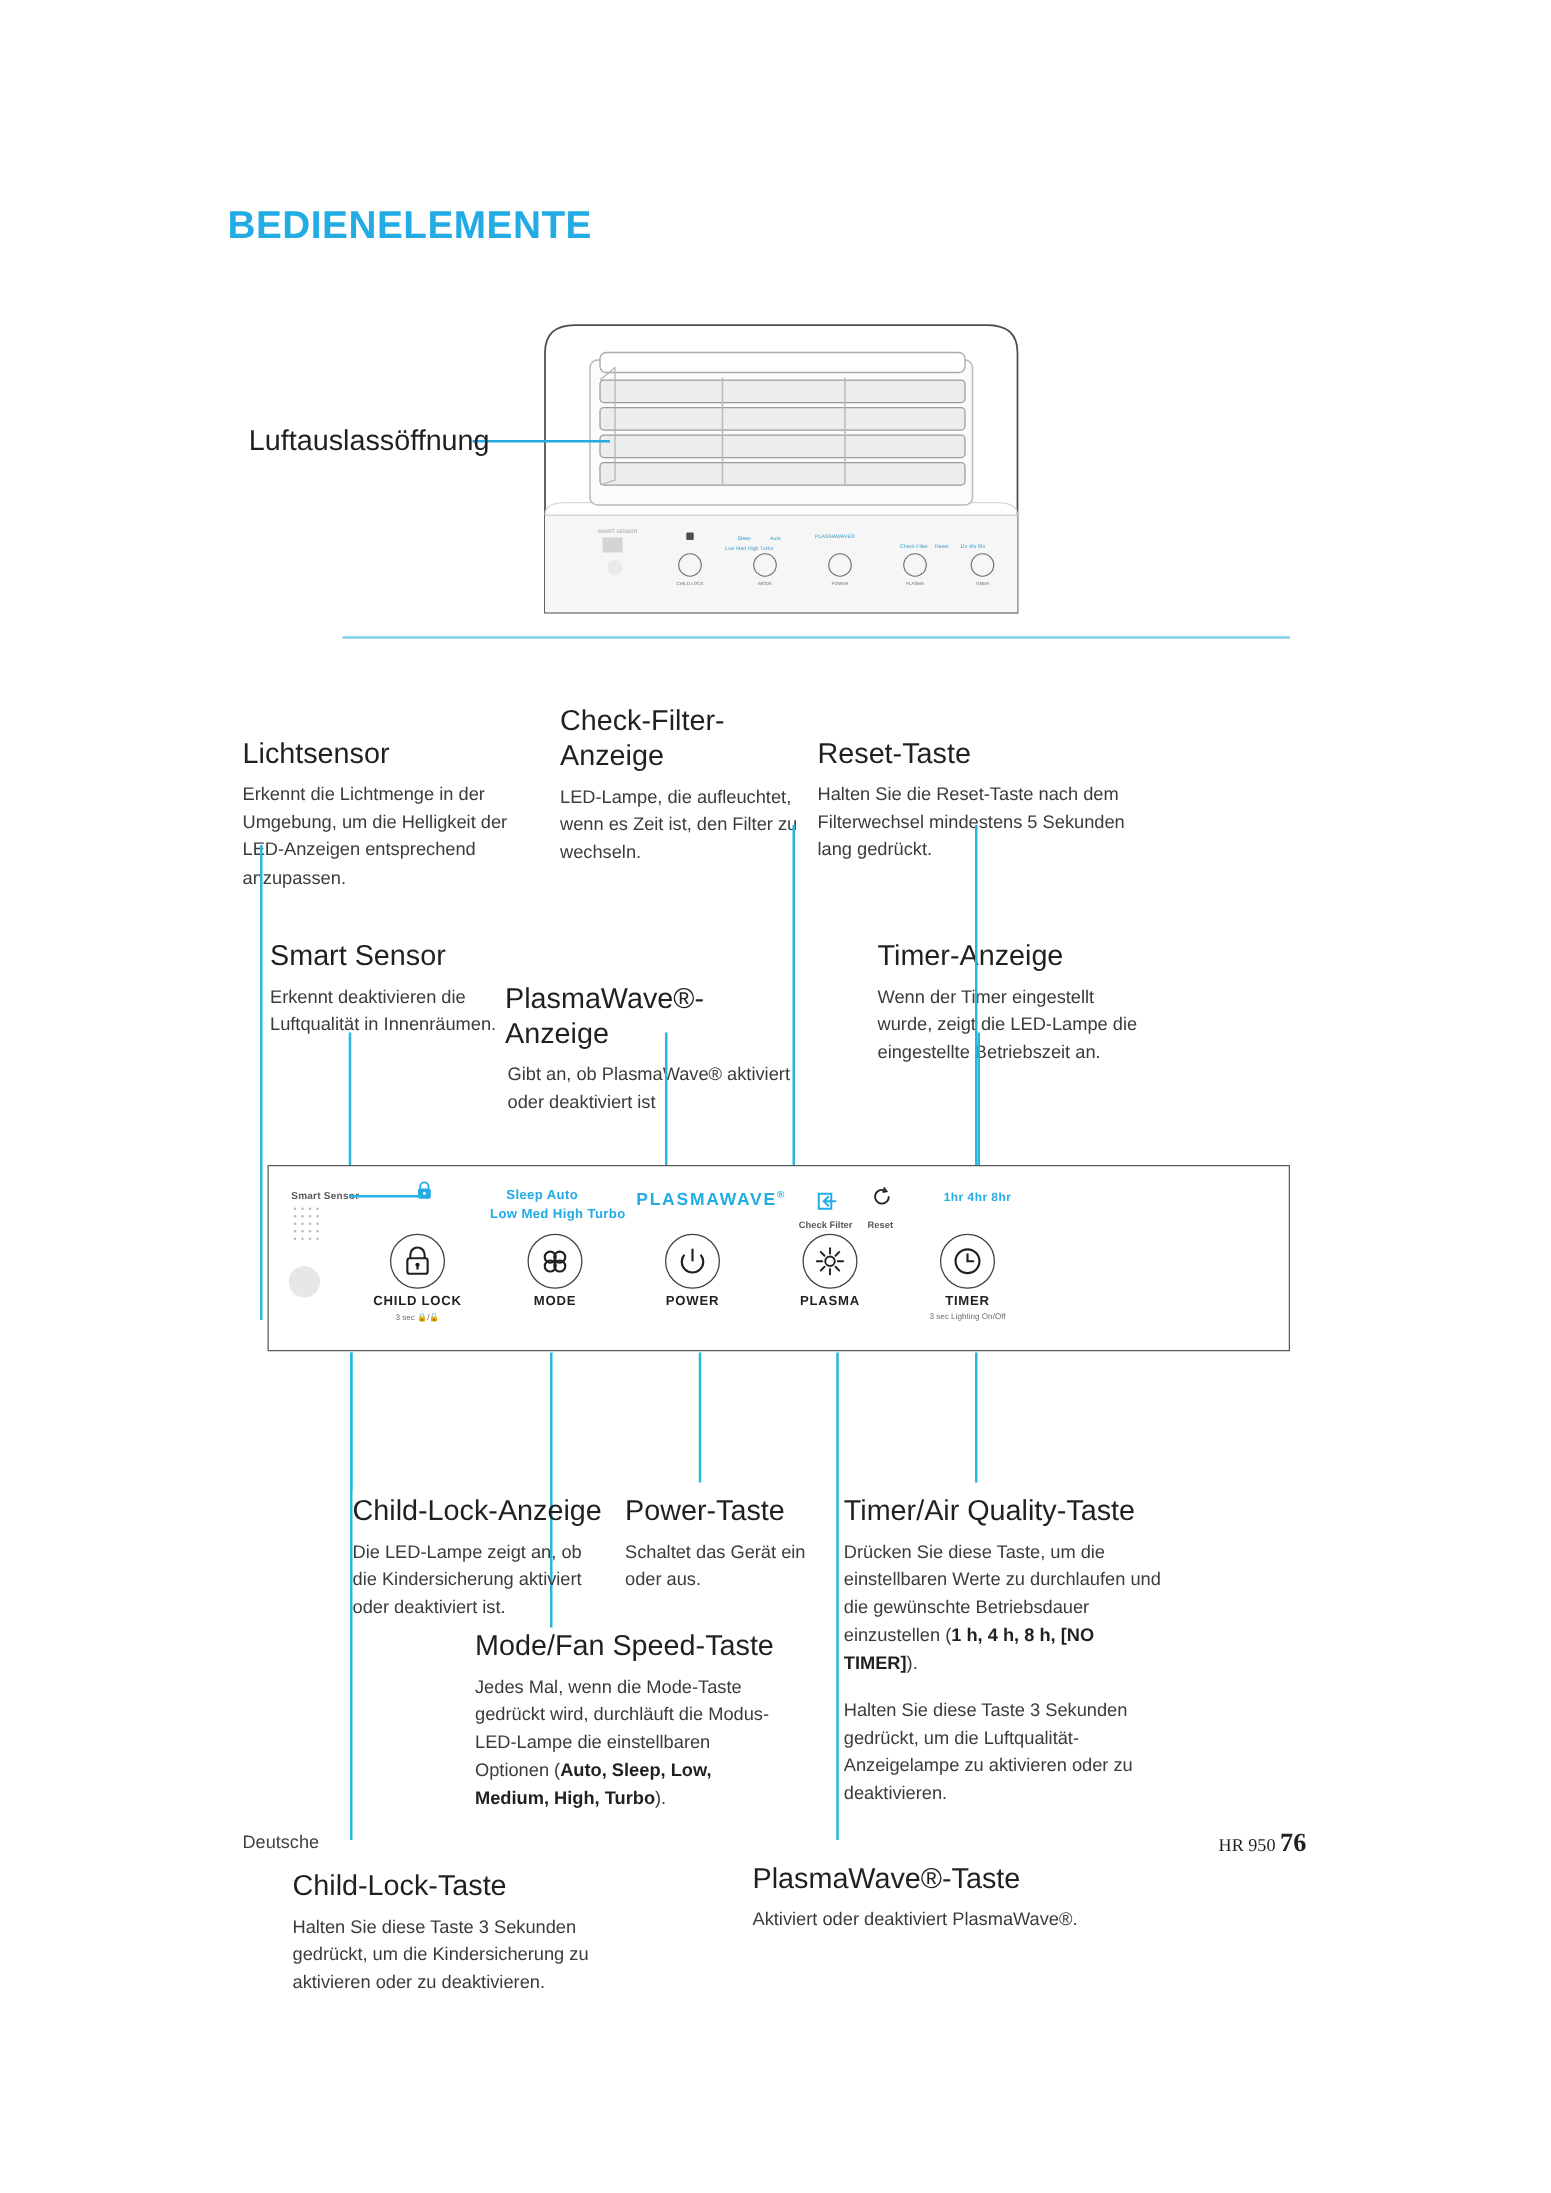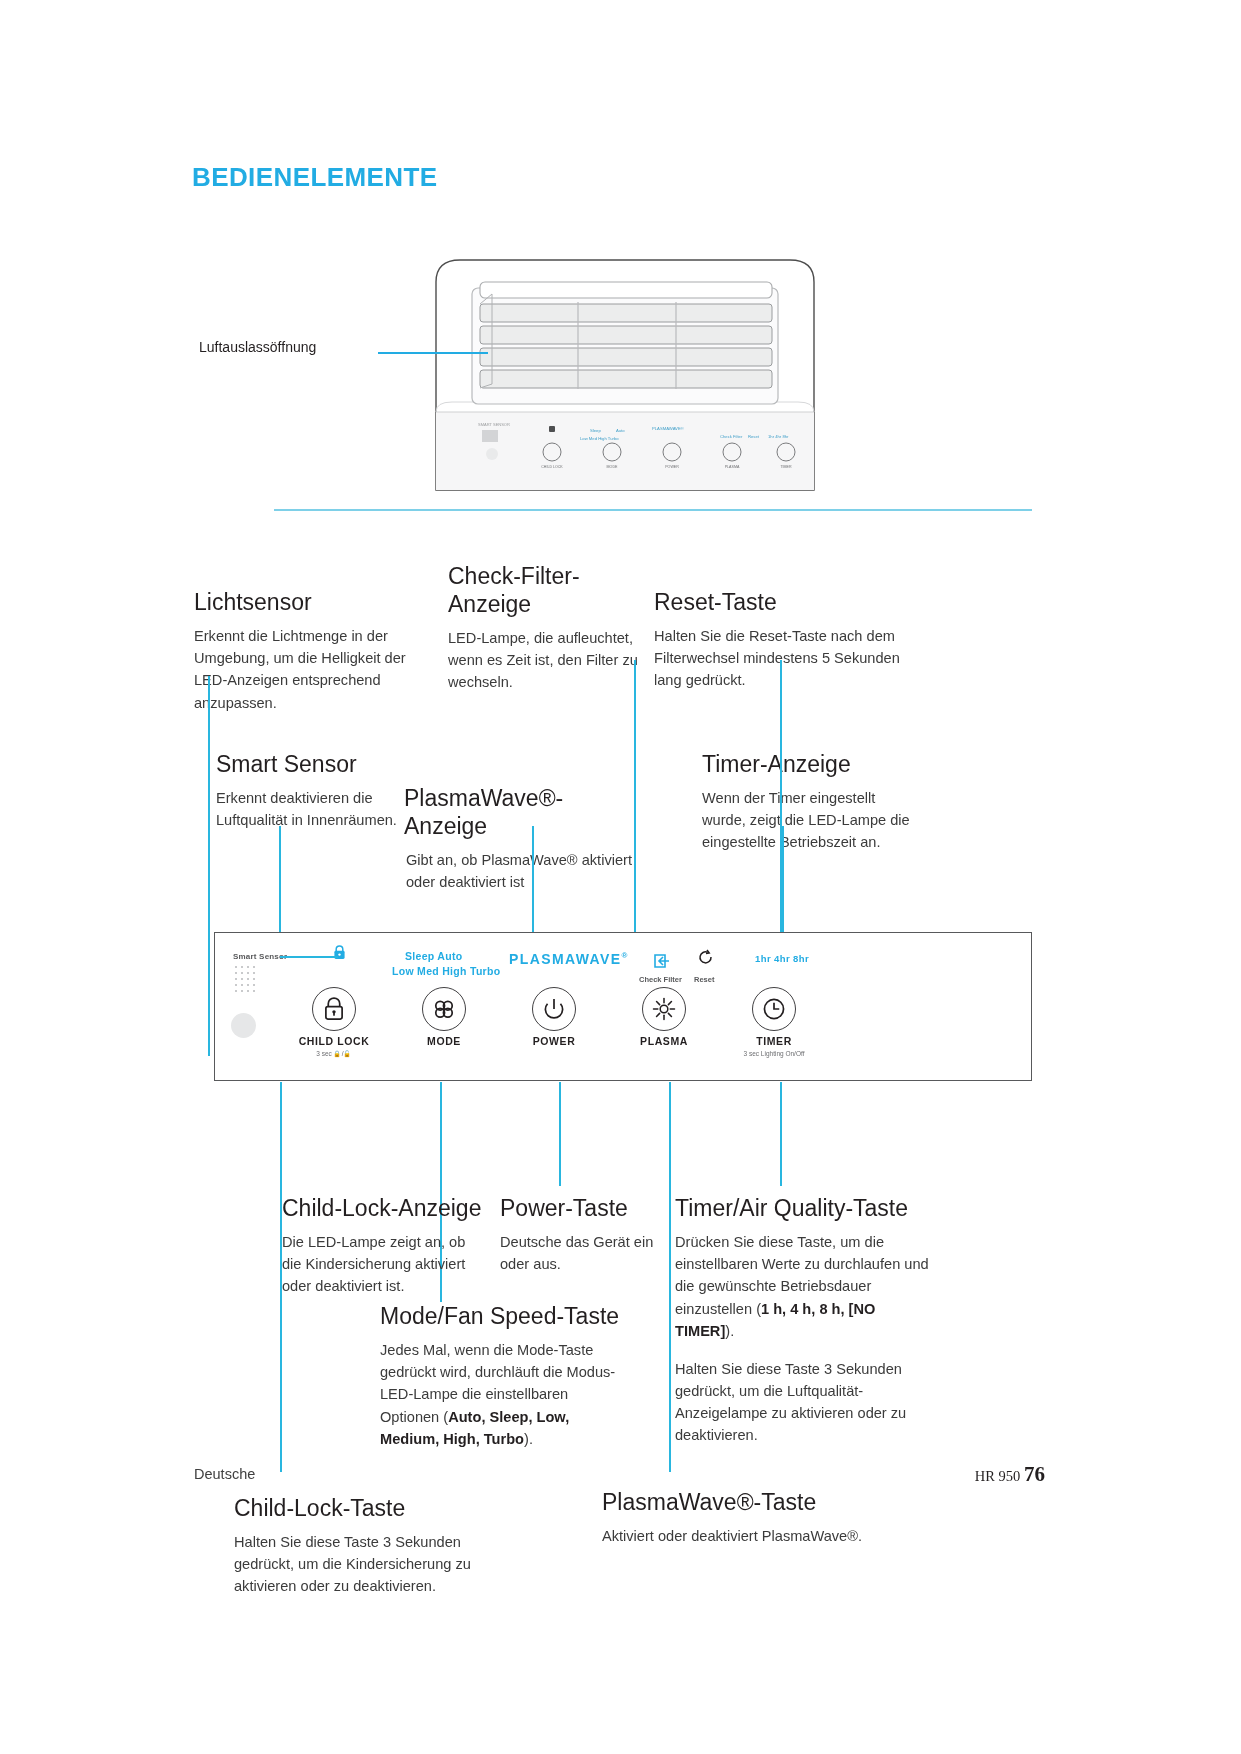--- a/index.html
+++ b/index.html
@@ -16,23 +16,23 @@
     position: relative;
     width: 1241px;
     height: 1754px;
     overflow: hidden;
     background: #ffffff;
   }
 
   
   .page-title {
     position: absolute;
-    left: 192px;
+    left: 182px;
     top: 162px;
-    font-size: 26px;
+    font-size: 31px;
     font-weight: bold;
     letter-spacing: 0.4px;
     color: #22ace3;
   }
 
   
   .product-illus {
     position: absolute;
     left: 430px;
     top: 252px;
@@ -45,21 +45,21 @@
     left: 378px;
     top: 352px;
     width: 110px;
     height: 2px;
     background: #22ace3;
   }
   .label-luftauslass {
     position: absolute;
     left: 199px;
     top: 339px;
-    font-size: 14px;
+    font-size: 23px;
     color: #231f20;
     white-space: nowrap;
   }
 
   
   .hr-cyan {
     position: absolute;
     left: 274px;
     top: 509px;
     width: 758px;
@@ -470,21 +470,21 @@
 
   <div class="cl v" style="left:780px; top:1082px; height:104px;"></div>
 
   <div class="blk" style="left:282px; top:1194px; width:206px;">
     <h3>Child-Lock-Anzeige</h3>
     <p>Die LED-Lampe zeigt an, ob die Kindersicherung aktiviert oder deaktiviert ist.</p>
   </div>
 
   <div class="blk" style="left:500px; top:1194px; width:156px;">
     <h3>Power-Taste</h3>
-    <p>Deutsche das Gerät ein oder aus.</p>
+    <p>Schaltet das Gerät ein oder aus.</p>
   </div>
 
   <div class="blk" style="left:675px; top:1194px; width:260px;">
     <h3>Timer/Air Quality-Taste</h3>
     <p>
       <span>Drücken Sie diese Taste, um die einstellbaren Werte zu durchlaufen und die gewünschte Betriebsdauer einzustellen (</span><b>1 h, 4 h, 8 h, [NO TIMER]</b><span>).</span>
     </p>
     <p style="margin-top:16px;">Halten Sie diese Taste 3 Sekunden gedrückt, um die Luftqualität-Anzeigelampe zu aktivieren oder zu deaktivieren.</p>
   </div>
 

